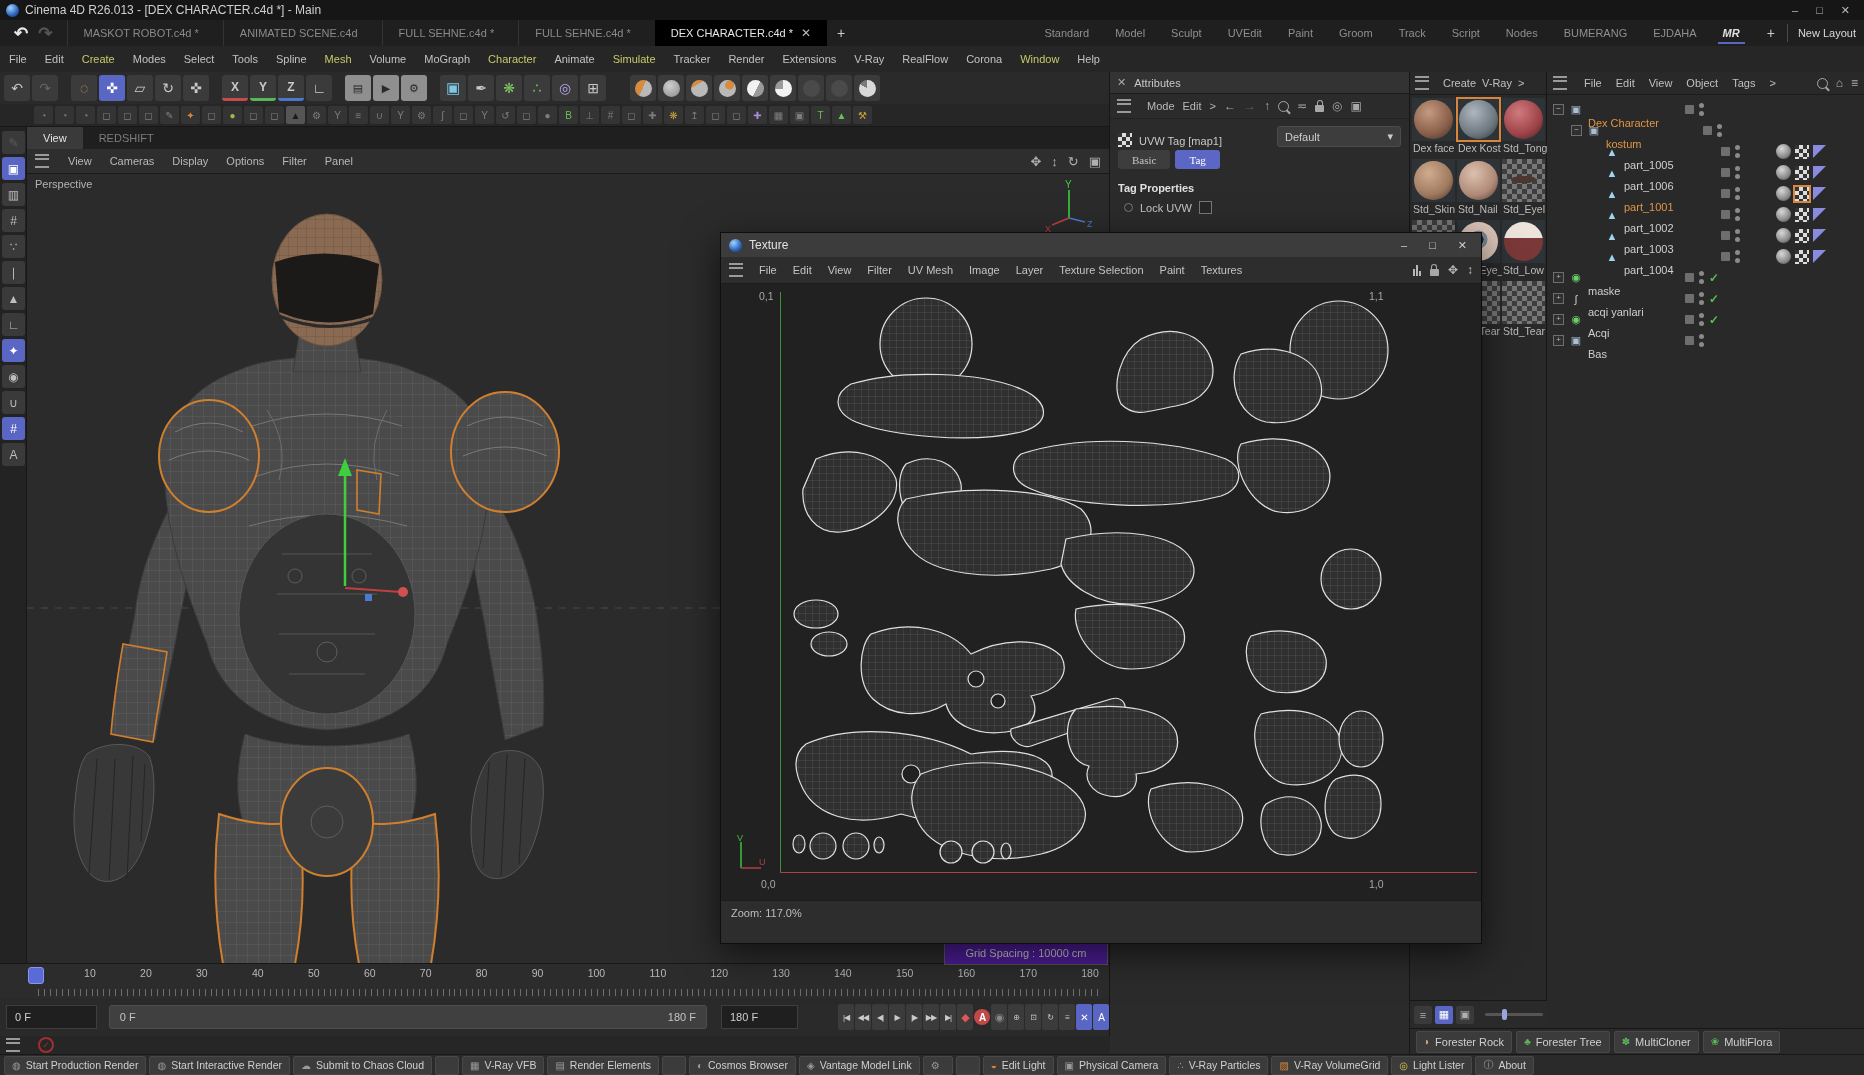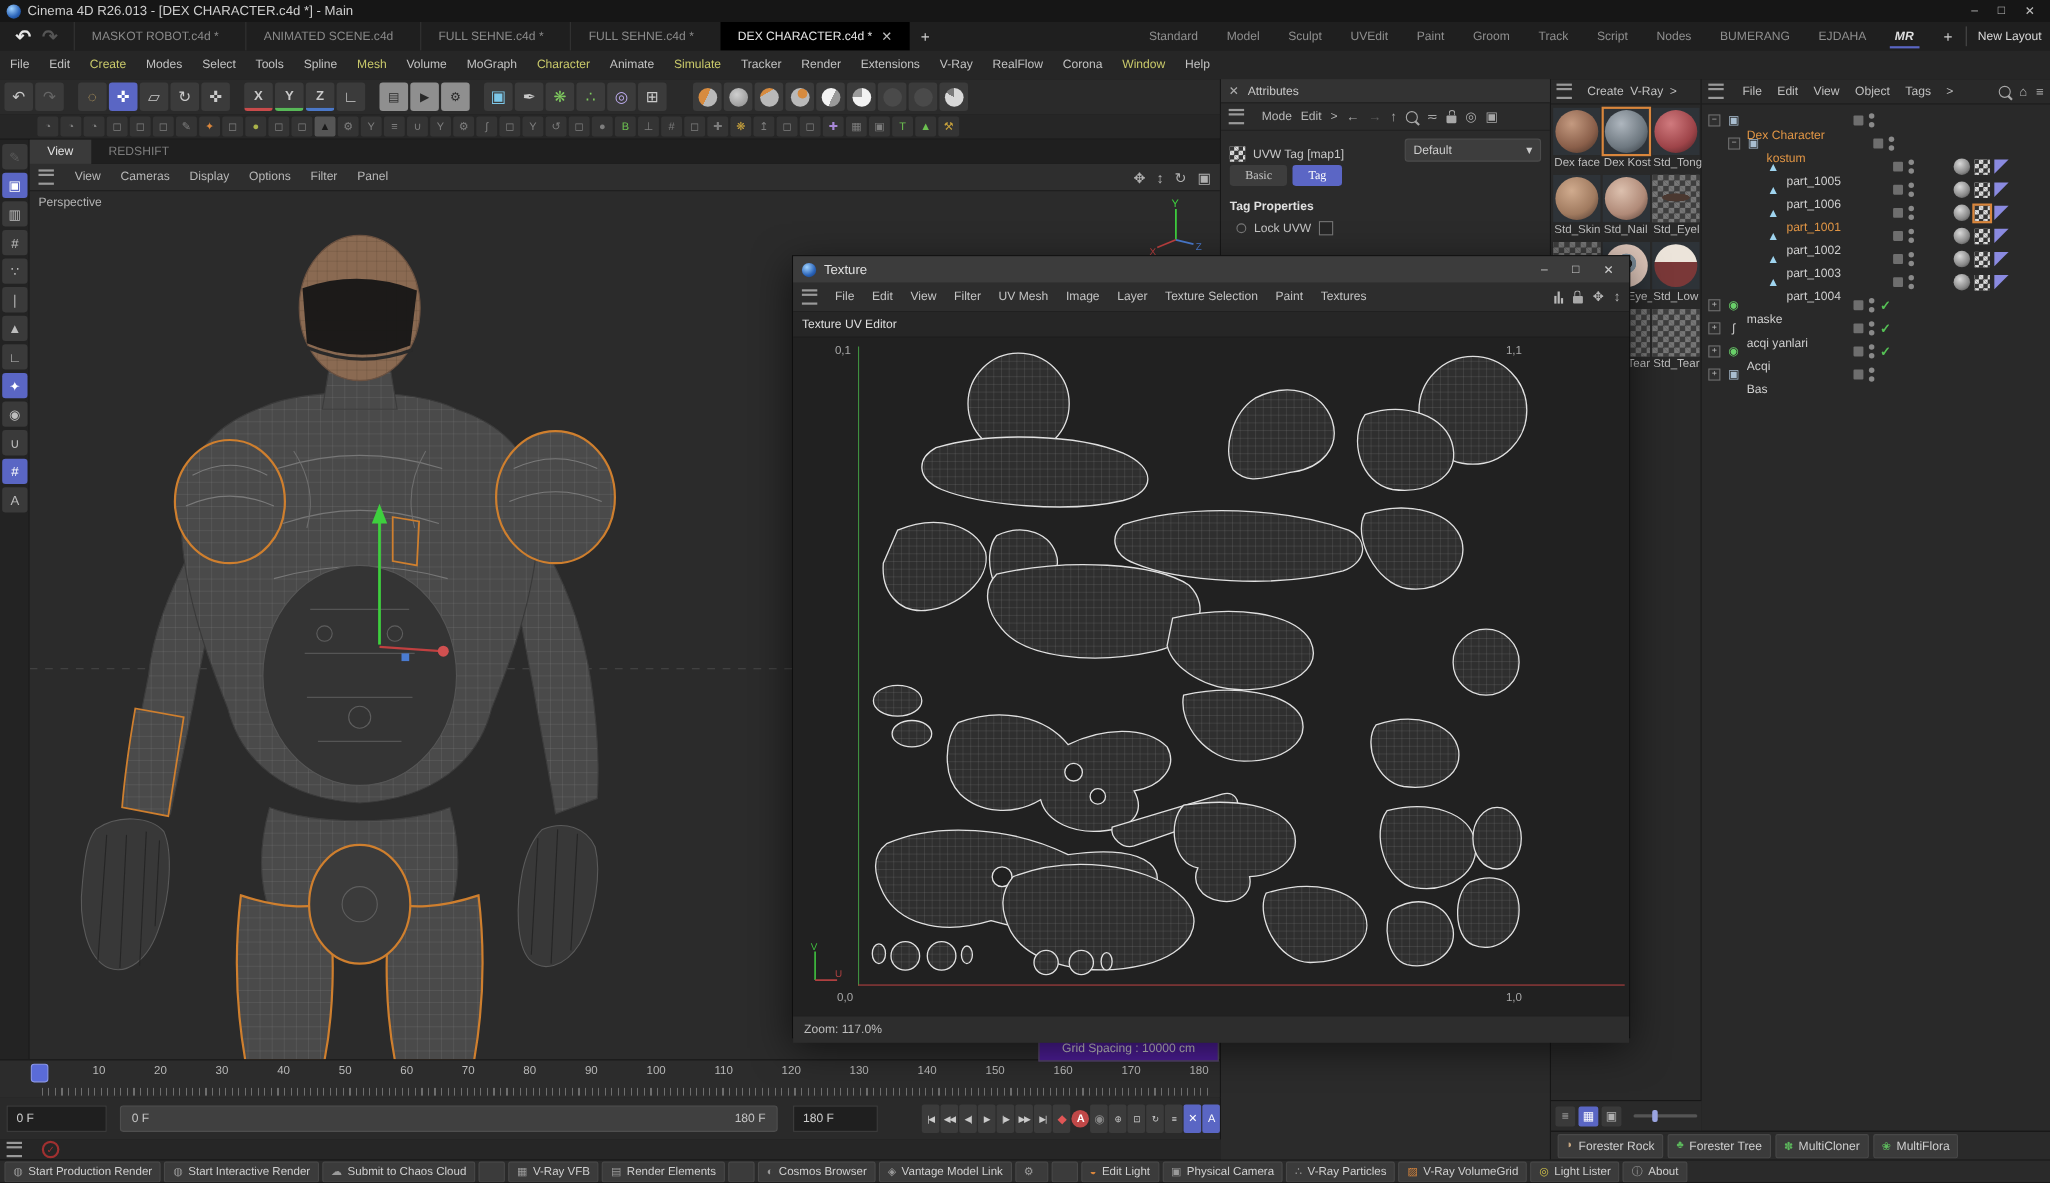--- a/index.html
+++ b/index.html
@@ -1177,21 +1177,20 @@
         <span class="icon-hist">
             <i></i>
             <i></i>
             <i></i>
           </span>
         <span class="icon-lock"></span>
         <span>✥</span>
         <span>↕</span>
       </span>
     </div>
-    <div id="tw-label">Texture UV Editor</div>
     <div id="tw-canvas">
       <span class="uvcorner" style="left:38px;top:6px;">0,1</span>
       <span class="uvcorner" style="left:648px;top:6px;">1,1</span>
       <span class="uvcorner" style="left:40px;top:594px;">0,0</span>
       <span class="uvcorner" style="left:648px;top:594px;">1,0</span>
       <div id="uv-vline"></div>
       <div id="uv-hline"></div>
       <svg width="34" height="40" viewBox="0 0 34 40" style="position:absolute;left:12px;top:550px;">
         <line x1="8" y1="34" x2="8" y2="8" stroke="#3fbf3f" stroke-width="1.5"></line>
         <text x="4" y="7" fill="#3fbf3f" font-size="9">V</text>

